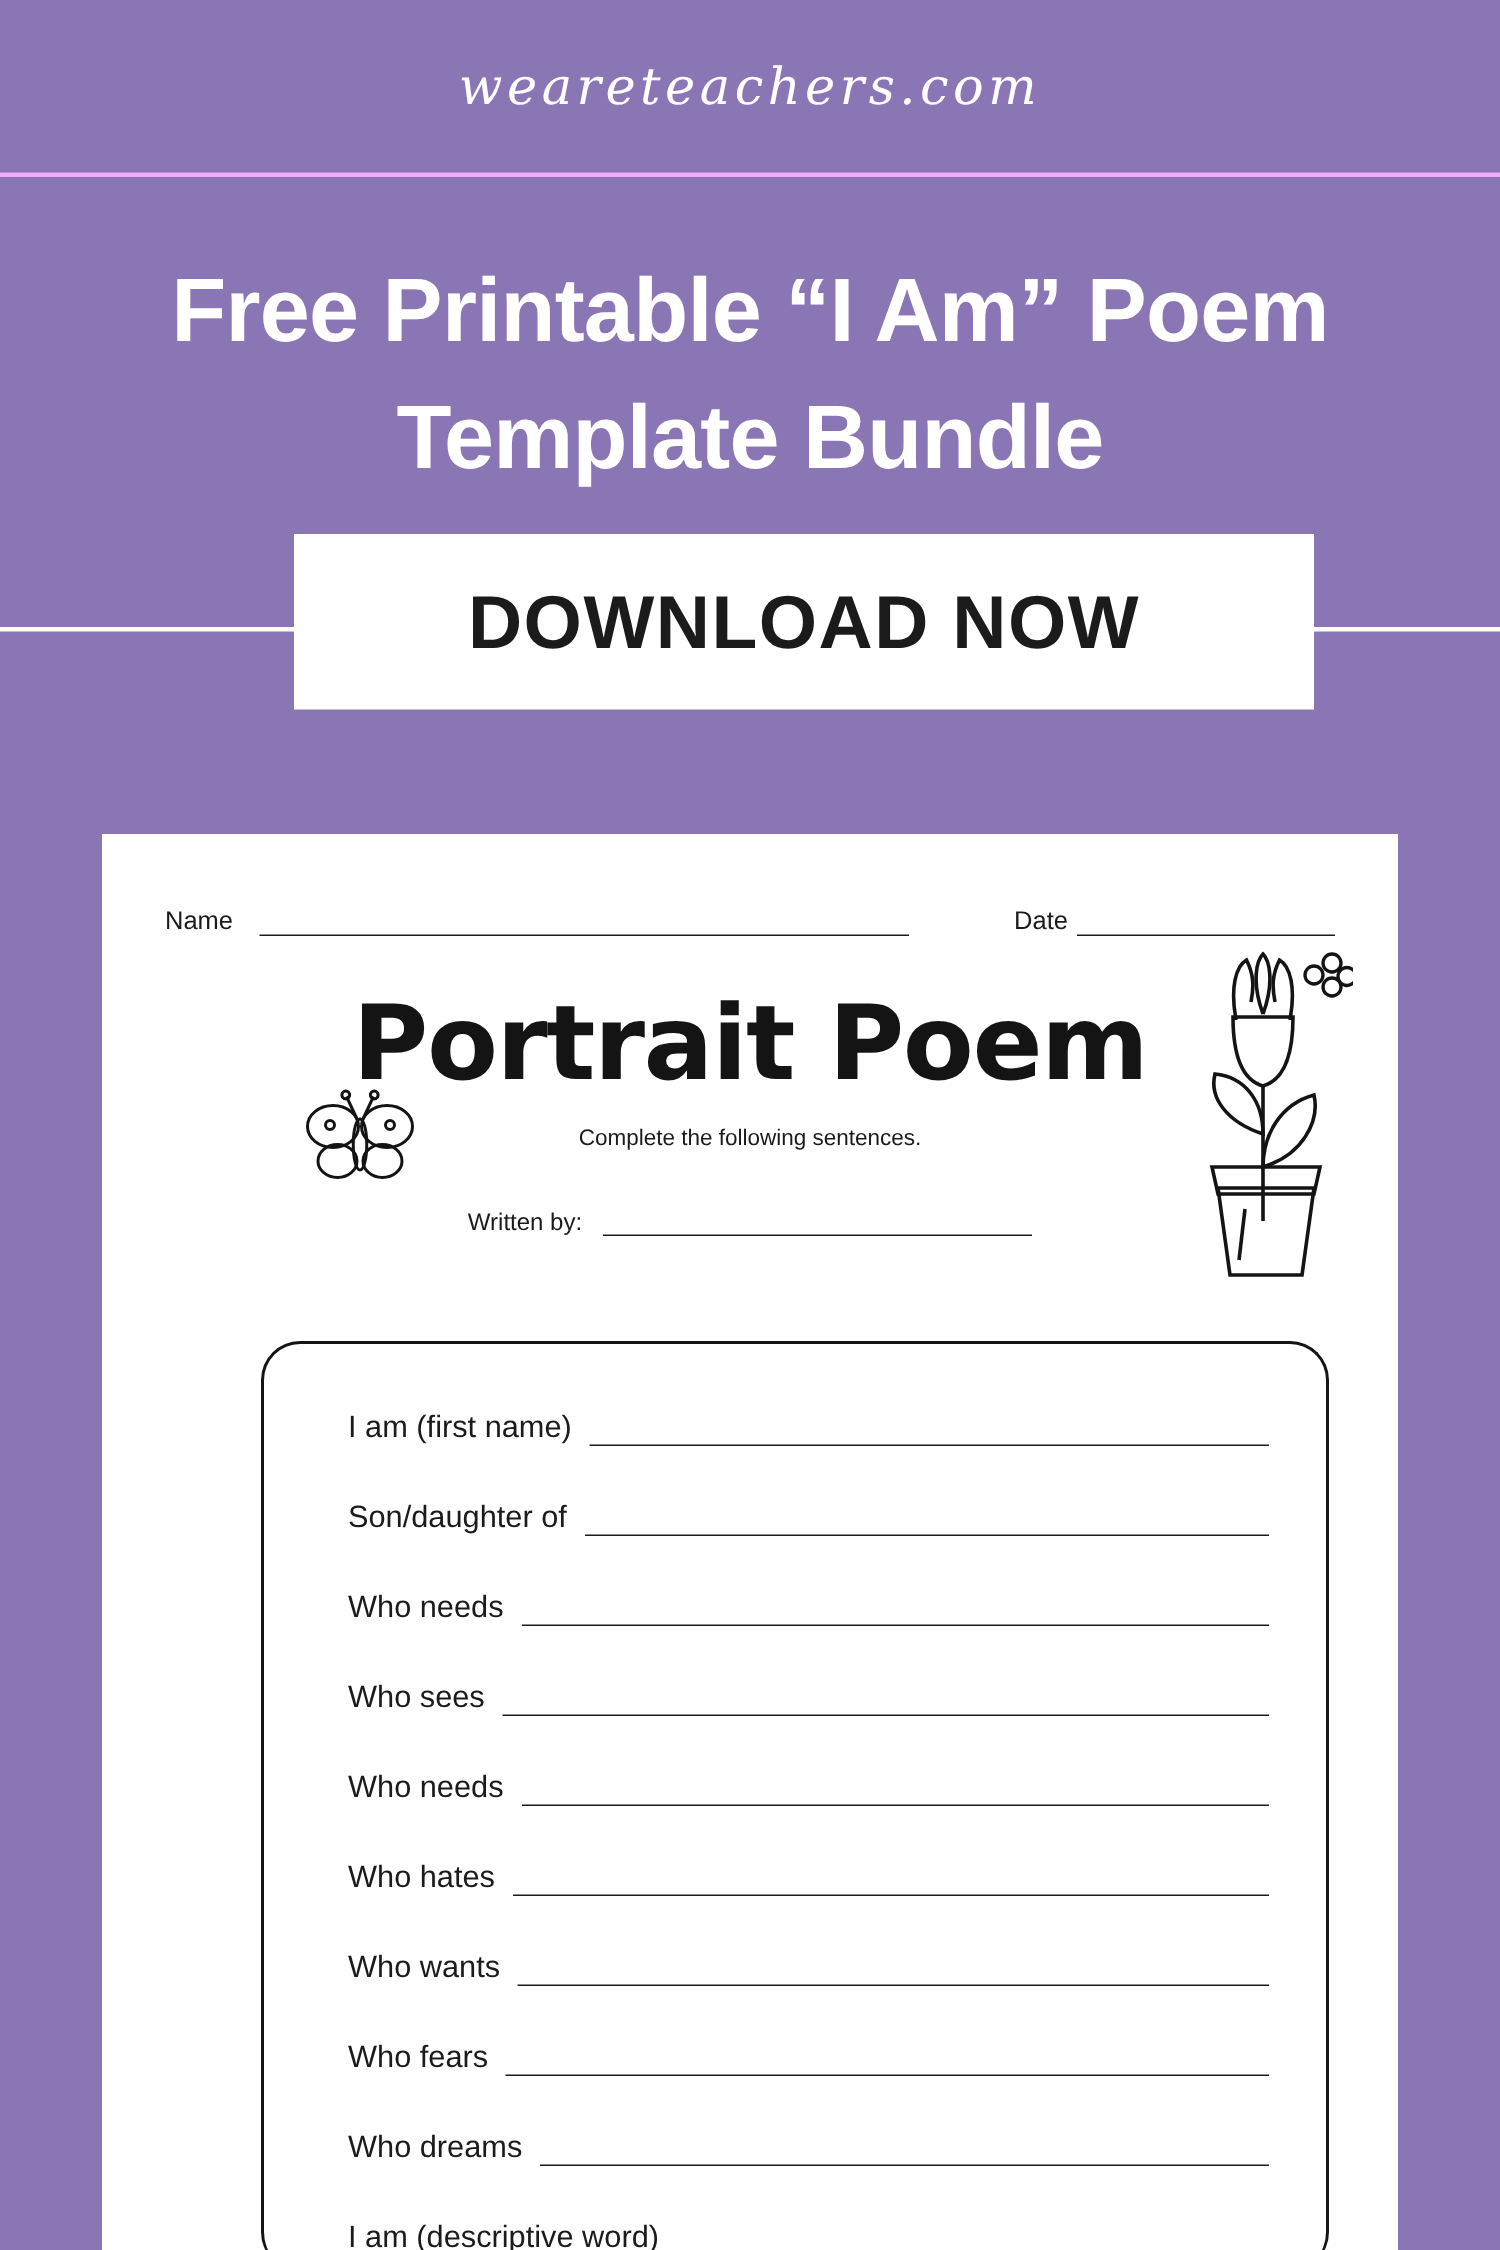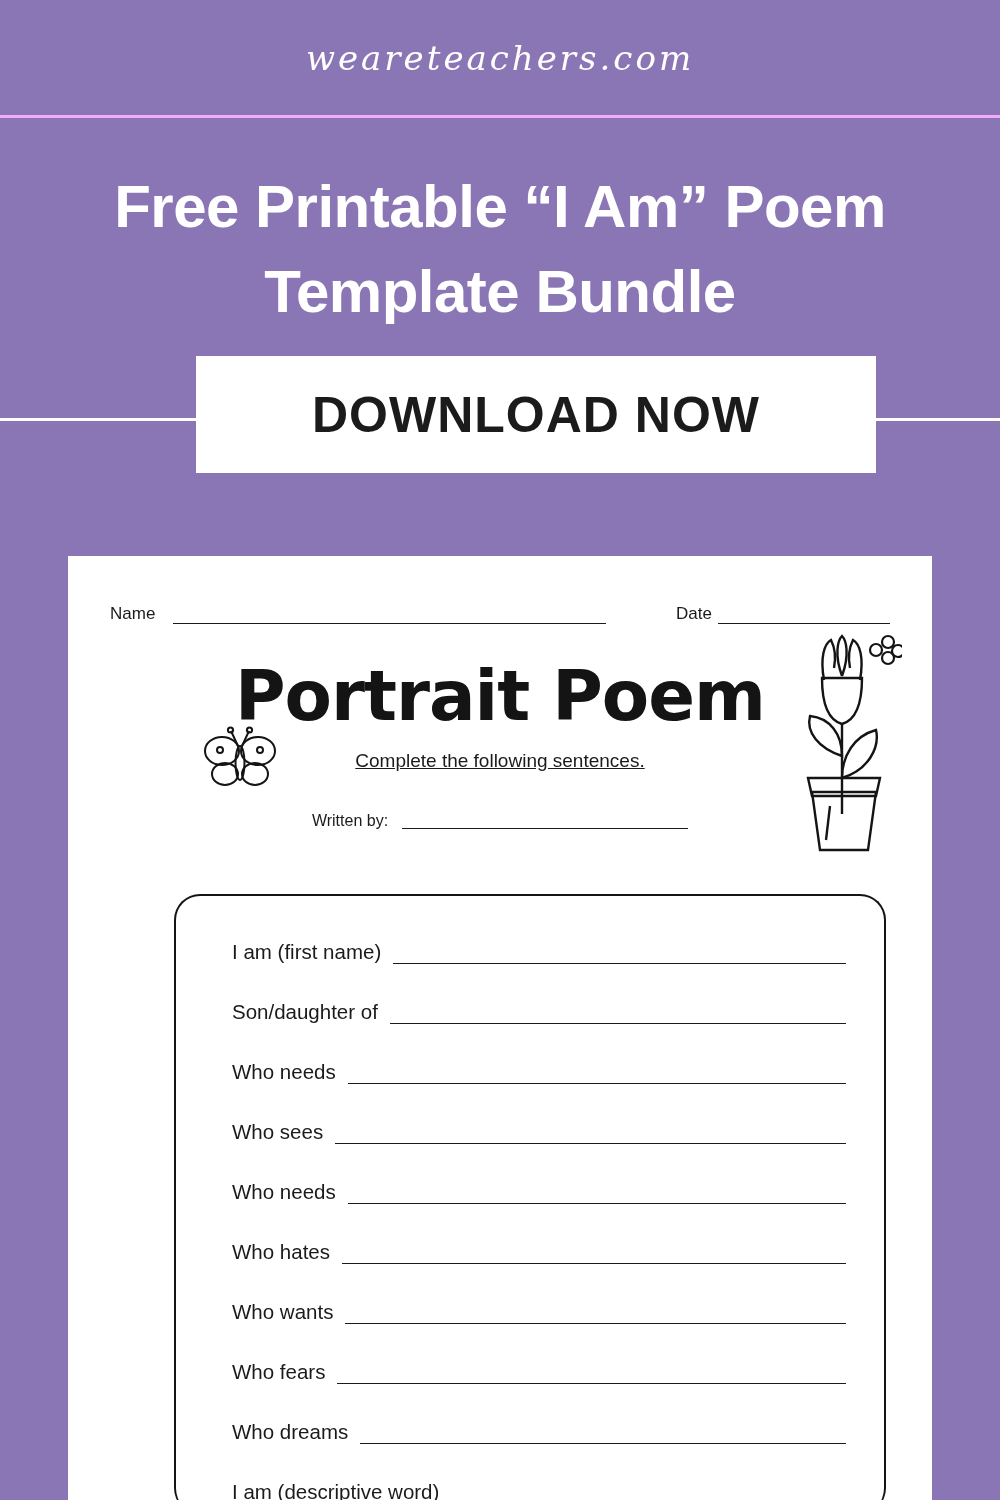--- a/index.html
+++ b/index.html
@@ -119,23 +119,22 @@
   }
   .ws-title {
     font-family: "DejaVu Sans", sans-serif;
     font-weight: bold;
     font-size: 69px;
     letter-spacing: -1px;
     color: #141414;
   }
   .ws-sub {
     margin-top: 14px;
-    font-size: 19px;
-    color: #1b1b1b;
-    text-decoration: underline;
+    font-size: 15px;
+    color: #1b1b1b;
   }
   .written-by {
     margin-top: 40px;
     display: flex;
     align-items: center;
     justify-content: center;
     font-size: 16px;
     color: #1b1b1b;
   }
   .written-by .wb-line {

